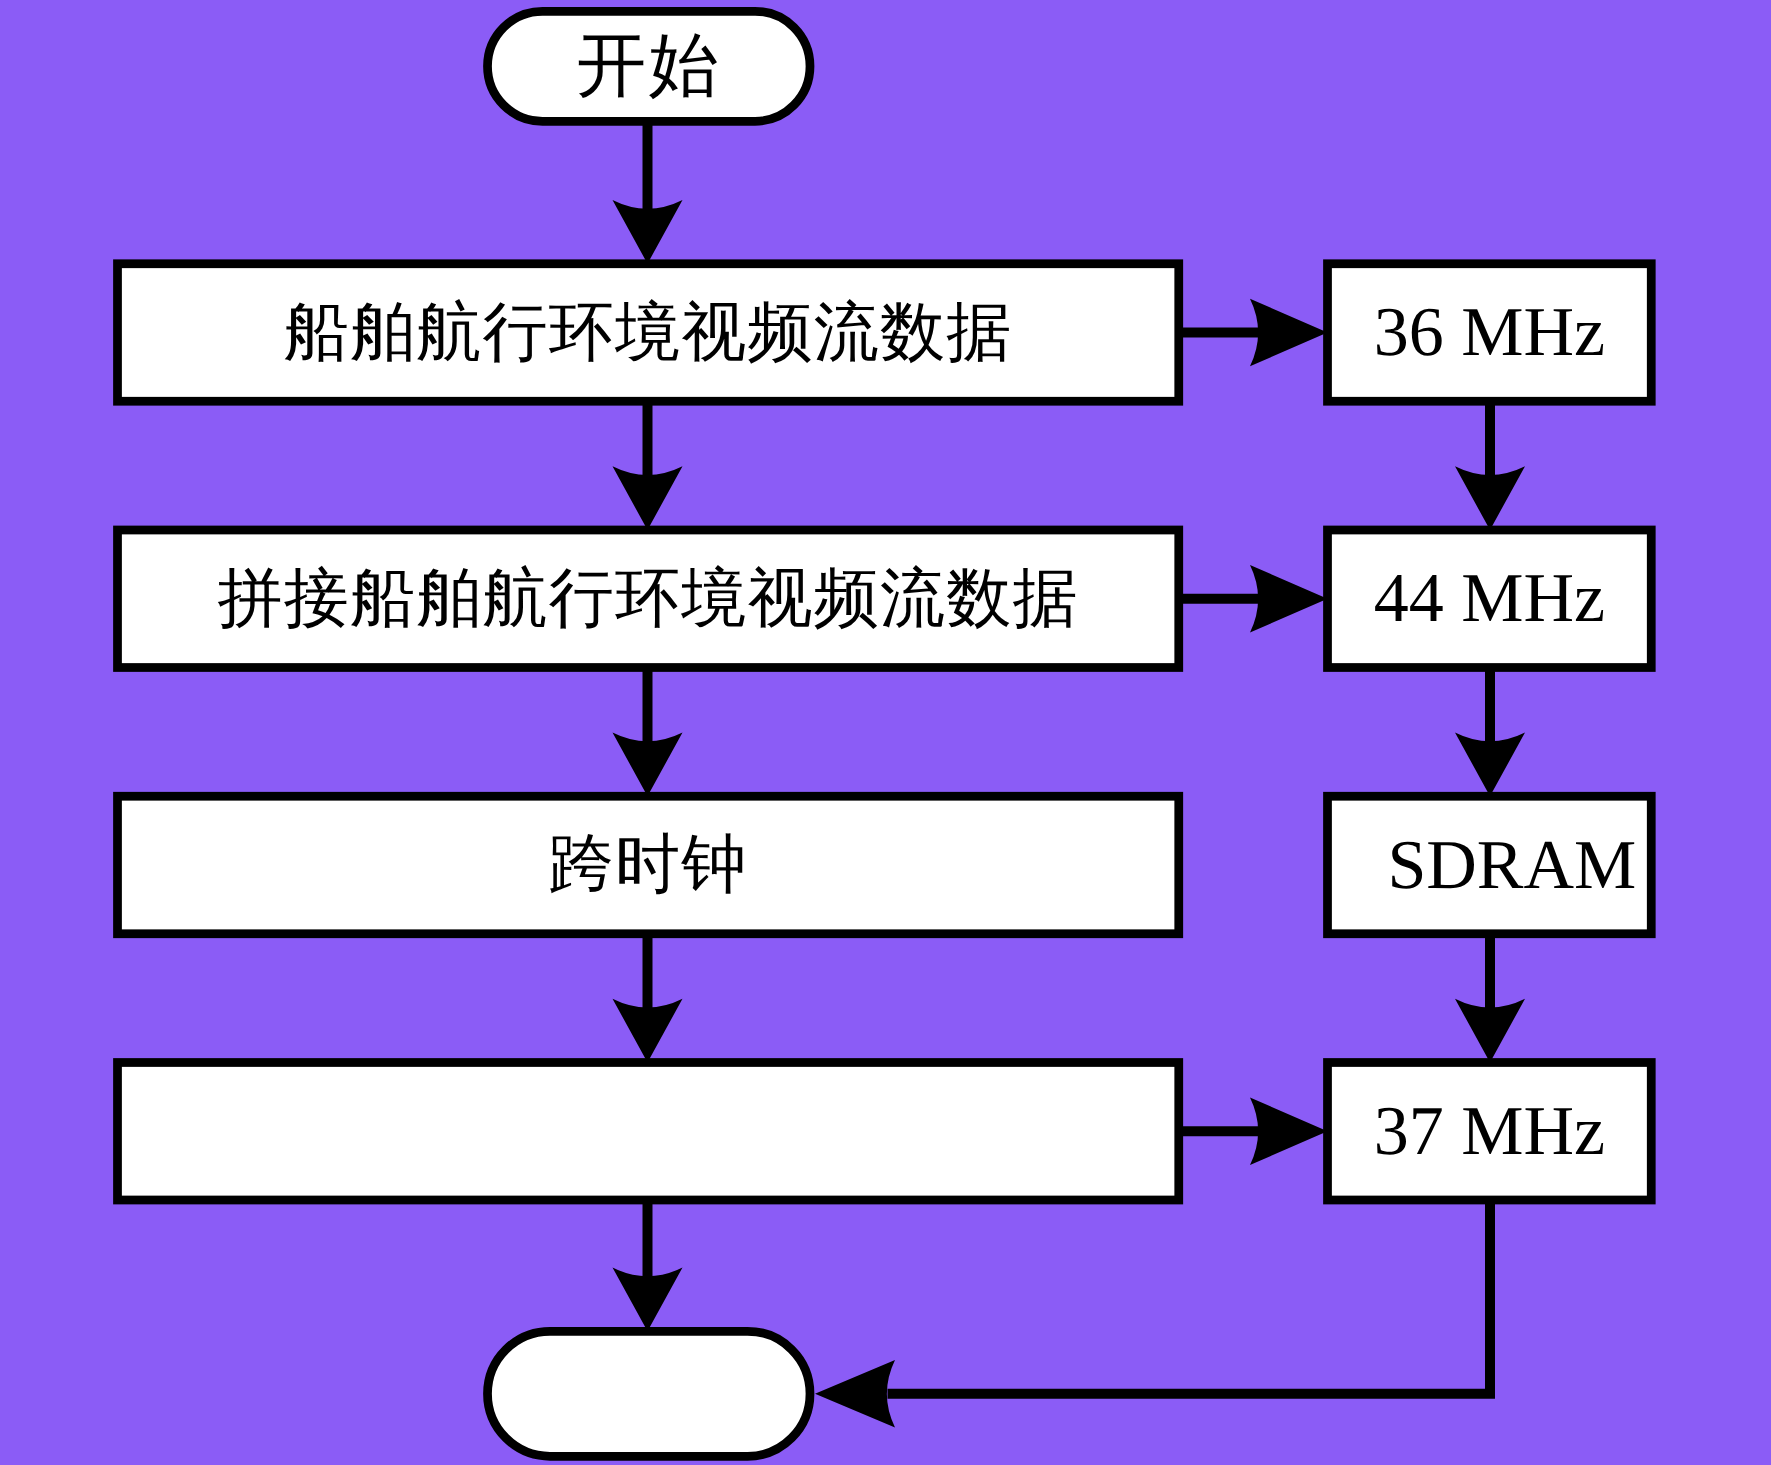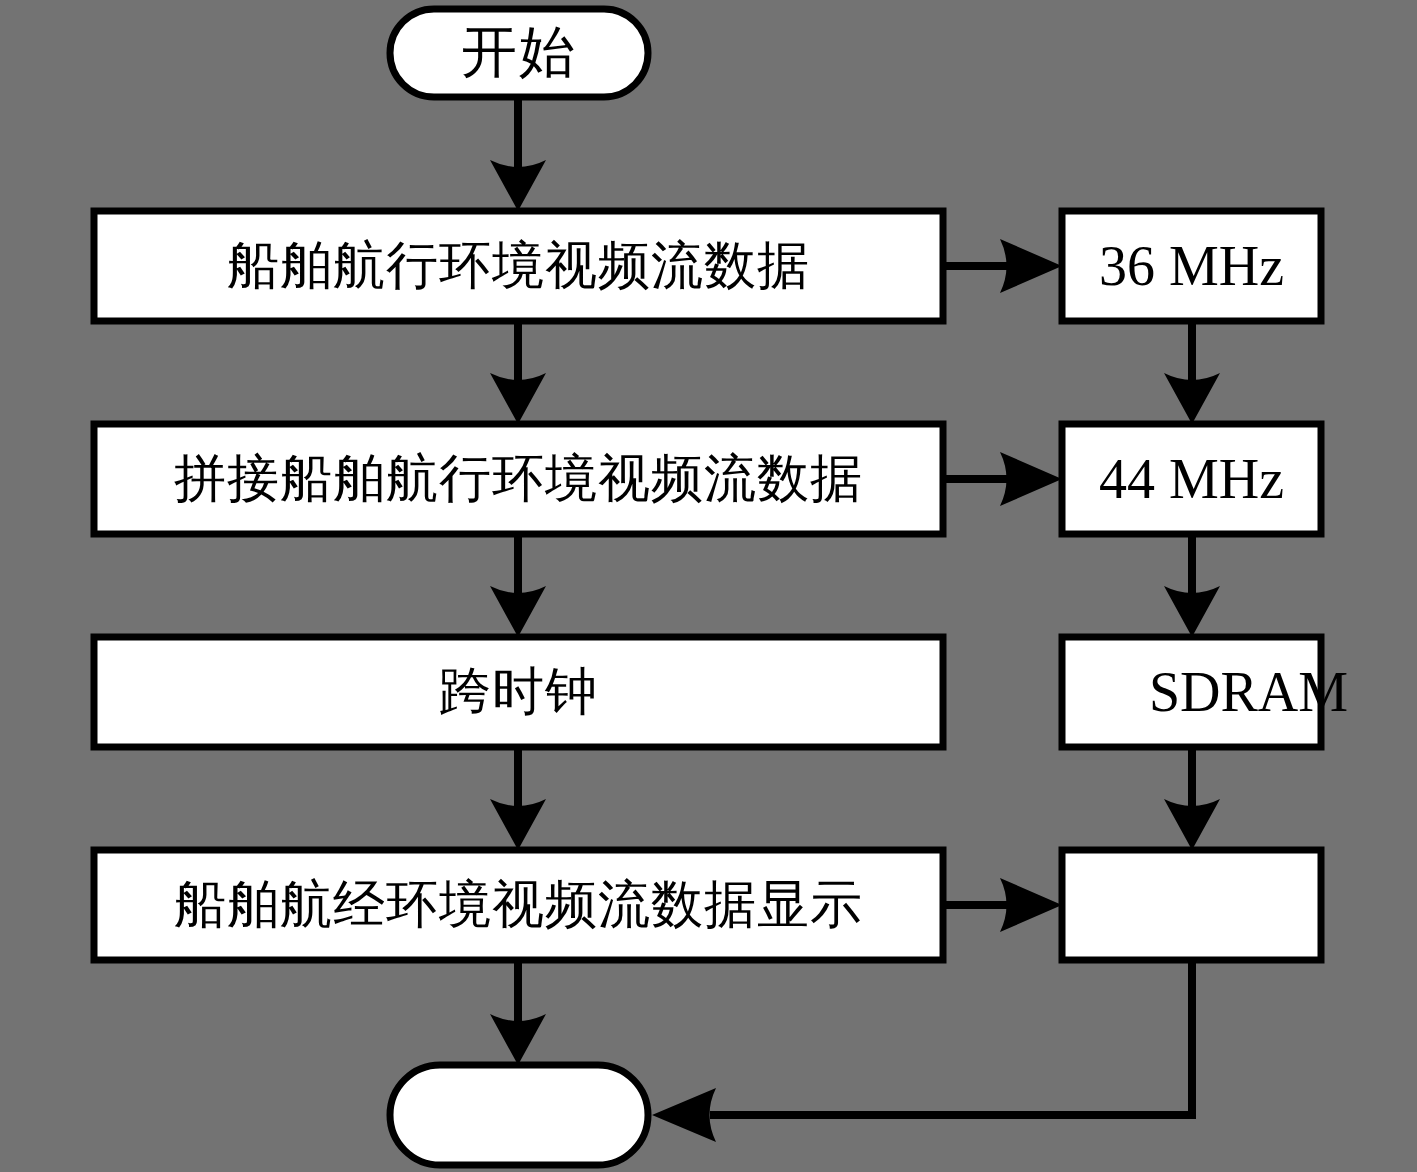--- a/index.html
+++ b/index.html
@@ -5,21 +5,21 @@
 <style>
   html, body {
     margin: 0;
     padding: 0;
     background: #ffffff;
   }
   #canvas {
     position: relative;
     width: 1417px;
     height: 1172px;
-    background: #737373;
+    background: #8b5cf6;
     overflow: hidden;
     font-family: "Liberation Serif", "DejaVu Serif", serif;
   }
   #flow-svg {
     position: absolute;
     top: 0;
     left: 0;
     width: 1417px;
     height: 1172px;
   }
@@ -136,23 +136,23 @@
   </svg>
 
   <div class="node-label label-terminator" style="left:390px; top:9px; width:258px; height:88px;">开始</div>
 
   <div class="node-label label-process-cn" style="left:94px; top:211px; width:849px; height:110px;text-align:right;">船舶航行环境视频流数据</div>
 
   <div class="node-label label-process-cn" style="left:94px; top:637px; width:849px; height:110px;">跨时钟</div>
 
   <div class="node-label label-process-cn" style="left:94px; top:424px; width:849px; height:110px;">拼接船舶航行环境视频流数据</div>
 
-  <div class="node-label label-process-cn" style="left:94px; top:850px; width:849px; height:110px;">船舶航经环境视频流数据显示</div>
 
 
   <div class="node-label label-clock" style="left:1062px; top:211px; width:259px; height:110px;">36 MHz</div>
 
   <div class="node-label label-clock" style="left:1062px; top:424px; width:259px; height:110px;">44 MHz</div>
 
-  <div class="node-label label-clock" style="left:1119px; top:637px; width:259px; height:110px;">SDRAM</div>
+  <div class="node-label label-clock" style="left:1080px; top:637px; width:259px; height:110px;">SDRAM</div>
 
+  <div class="node-label label-clock" style="left:1062px; top:850px; width:259px; height:110px;">37 MHz</div>
 
 </div>
 
 </body></html>

